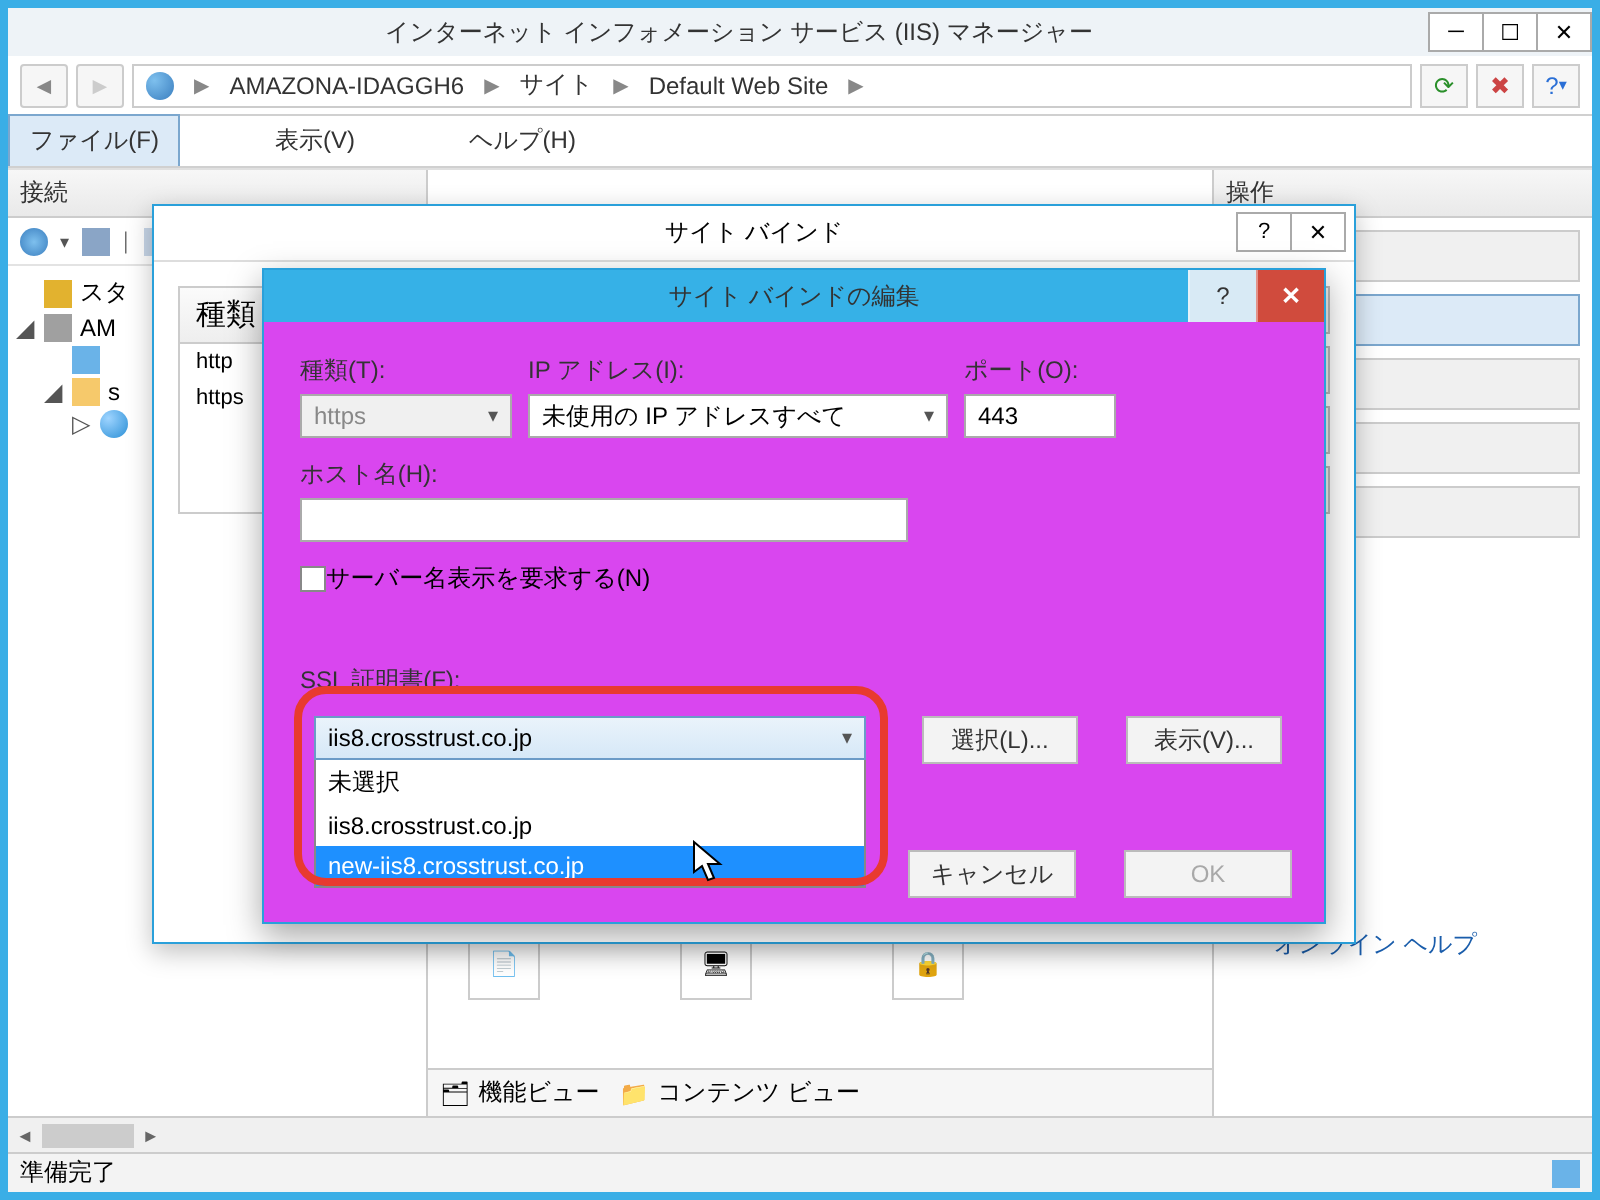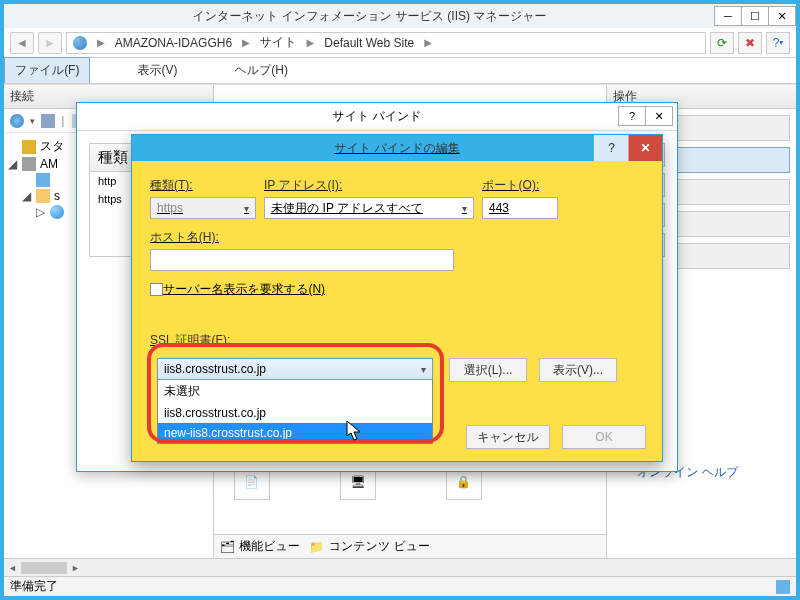--- a/index.html
+++ b/index.html
@@ -51,25 +51,25 @@
 .dlg1-title{height:28px;background:#fff;border-bottom:1px solid #ddd;display:flex;align-items:center;justify-content:center;position:relative;}
 .dlg1-ctl{position:absolute;right:4px;top:3px;display:flex;}
 .dlg1-ctl .tb-btn{width:28px;height:20px;}
 .dlg1-body{padding:12px;display:flex;gap:10px;}
 .bind-table{flex:1;border:1px solid #ccc;background:#fff;}
 .bt-head{display:flex;border-bottom:1px solid #ccc;background:linear-gradient(#fbfbfb,#eee);}
 .bt-h{padding:4px 8px;border-right:1px solid #ddd;font-size:15px;}
 .bt-row{display:flex;}
 .bt-c{padding:3px 8px;border-right:1px solid transparent;font-size:11px;}
 .side-btns{width:80px;display:flex;flex-direction:column;gap:6px;}
-.btn{height:24px;border:1px solid #bbb;background:#f3f3f3;display:flex;align-items:center;justify-content:center;color:#333;}
+.btn{height:24px;border:1px solid #bbb;background:#f3f3f3;display:flex;align-items:center;justify-content:center;color:#333;margin-left:12px;}
 .dlg1-foot{position:absolute;right:14px;bottom:12px;}
 
 
-.dlg2 { position:absolute; left:131px; top:134px; width:532px; height:328px; background:#fde047; border:1px solid #2aa0da; box-shadow:0 6px 16px rgba(0,0,0,0.35);text-decoration:underline; }
+.dlg2 { position:absolute; left:131px; top:134px; width:532px; height:328px; background:#d946ef; border:1px solid #2aa0da; box-shadow:0 6px 16px rgba(0,0,0,0.35); }
 .dlg2-title{height:26px;background:#36b1e7;display:flex;align-items:center;justify-content:center;position:relative;color:#fff;}
 .dlg2-title span{color:#333;}
 .dlg2-ctl{position:absolute;right:0;top:0;display:flex;height:100%;}
 .dlg2-hbtn{width:34px;display:flex;align-items:center;justify-content:center;border-left:1px solid rgba(255,255,255,0.4);color:#333;}
 .dlg2-hbtn.help{background:#d8eaf5;}
 .dlg2-hbtn.close{background:#d04b3d;color:#fff;font-weight:bold;}
 .dlg2-body{padding:16px 18px;}
 .row{display:flex;gap:8px;margin-bottom:10px;}
 .col{display:flex;flex-direction:column;gap:3px;}
 .label{color:#333;}

